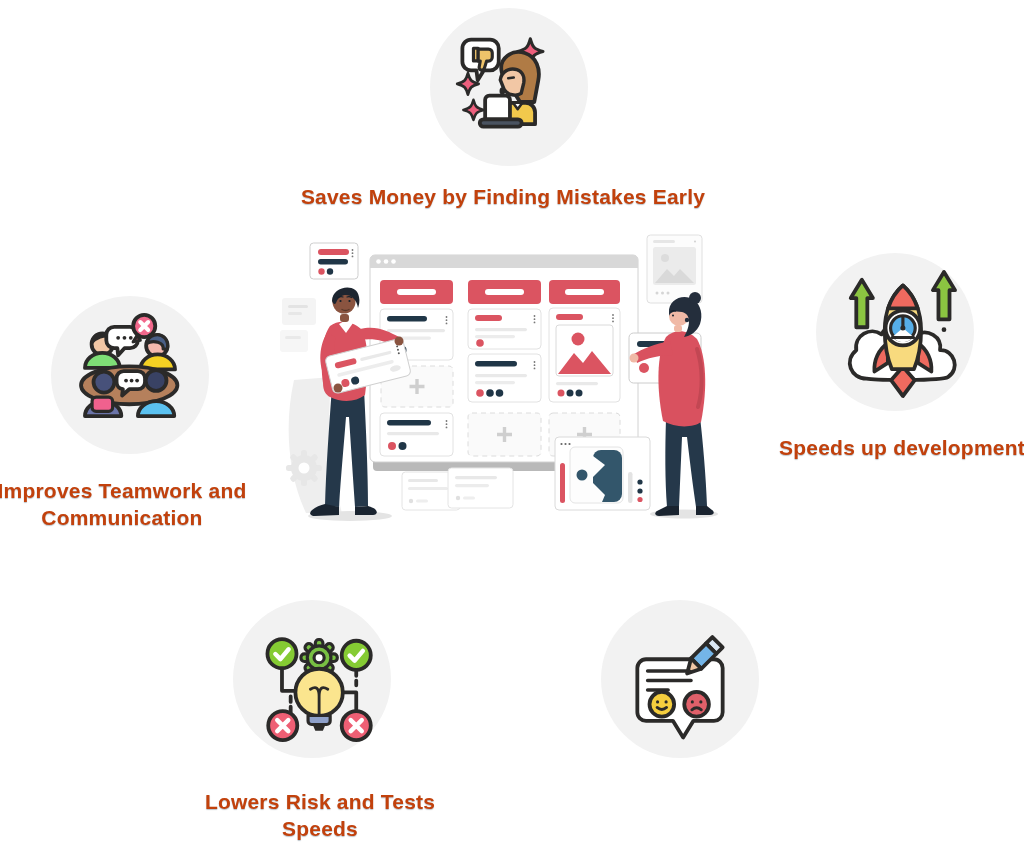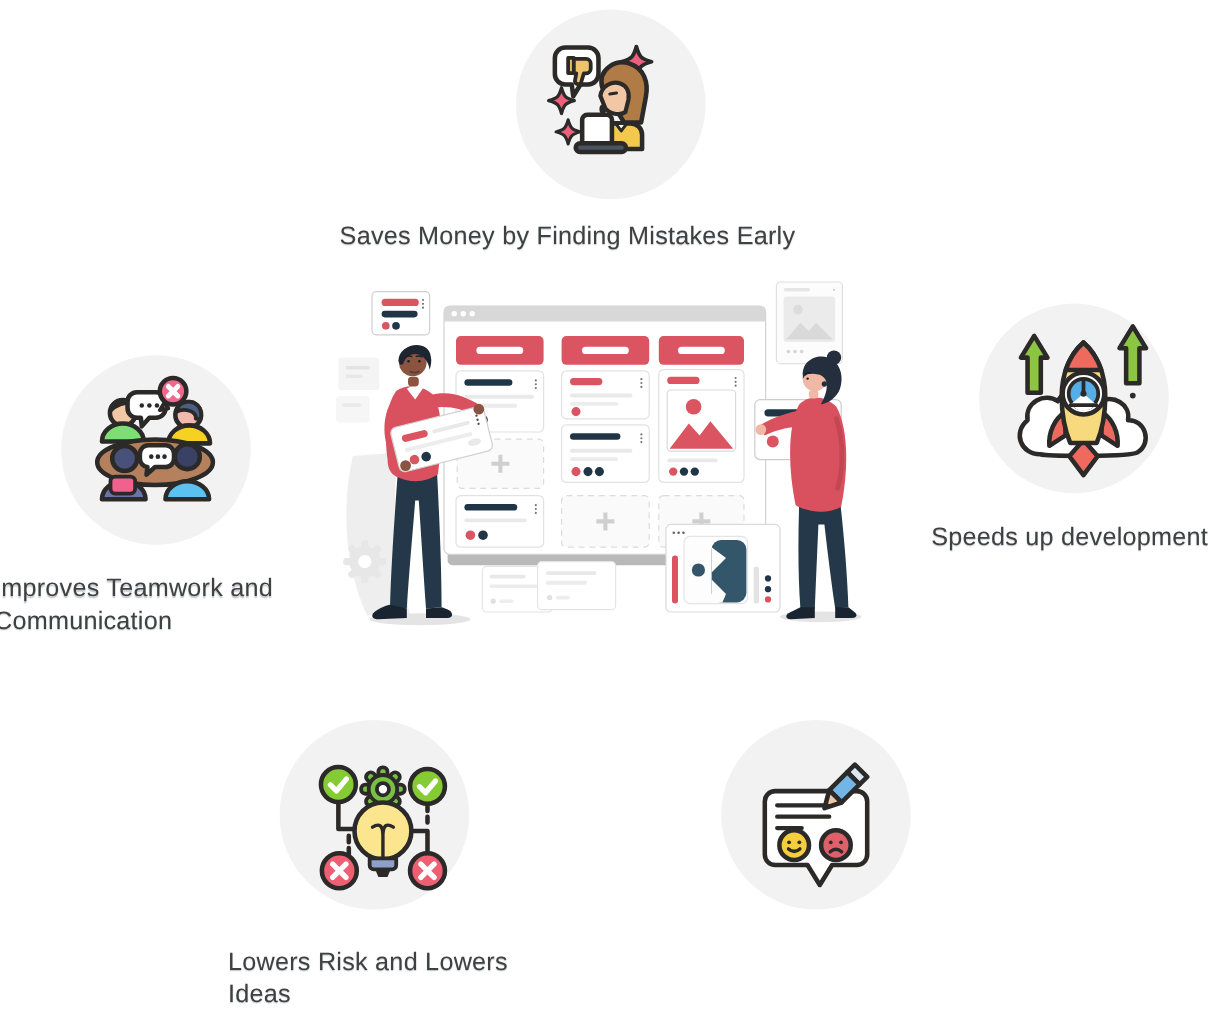--- a/index.html
+++ b/index.html
@@ -1,21 +1,21 @@
 <!DOCTYPE html>
 <html><head>
 <meta charset="utf-8">
 <style>
   html,body{margin:0;padding:0;background:#ffffff;}
   .canvas{position:relative;width:1024px;height:843px;background:#ffffff;overflow:hidden;
           font-family:"Liberation Sans","DejaVu Sans",sans-serif;}
   .circle{position:absolute;width:158px;height:158px;border-radius:50%;background:#f2f2f2;}
   .circle svg{position:absolute;inset:0;width:158px;height:158px;}
-  .benefit-label{position:absolute;font-size:21px;font-weight:400;color:#404040;
-                 line-height:27px;letter-spacing:.2px;
+  .benefit-label{position:absolute;font-size:21px;font-weight:700;color:#c2410c;
+                 text-align:center;line-height:27px;letter-spacing:.2px;
                  text-shadow:0 1px 1px rgba(13,43,69,.28);}
   .illustration{position:absolute;left:280px;top:225px;width:440px;height:300px;}
   .ic{stroke:#2b2a29;stroke-width:2.4;stroke-linecap:round;stroke-linejoin:round;}
 </style>
 </head>
 <body>
 
 <div class="canvas">
 
   <div class="circle" style="left:430px;top:8px;">
@@ -122,21 +122,21 @@
         <path d="M26.8 34.2 l3.2 3.2 5.2 -6.2" stroke="#ffffff" stroke-width="2.8" fill="none"></path>
         <circle cx="78" cy="35" r="9.2" fill="#85cb33"></circle>
         <path d="M73.8 35.2 l3.2 3.2 5.2 -6.2" stroke="#ffffff" stroke-width="2.8" fill="none"></path>
         <circle cx="31.5" cy="79.5" r="9.2" fill="#ee5f74"></circle>
         <path d="M28 76 l7 7 M35 76 l-7 7" stroke="#ffffff" stroke-width="2.8" fill="none"></path>
         <circle cx="78" cy="79.5" r="9.2" fill="#ee5f74"></circle>
         <path d="M74.5 76 l7 7 M81.5 76 l-7 7" stroke="#ffffff" stroke-width="2.8" fill="none"></path>
       </g>
     </svg>
   </div>
-  <div class="benefit-label" style="left:190px;top:788px;width:260px;">Lowers Risk and Lowers Ideas</div>
+  <div class="benefit-label" style="left:190px;top:788px;width:260px;">Lowers Risk and Tests Speeds</div>
 
   <div class="circle" style="left:601px;top:600px;">
     <svg viewBox="0 0 100 100">
       <g class="ic">
         <path d="M28.5 37.5 h43 a5.5 5.5 0 0 1 5.5 5.5 v28 a5.5 5.5 0 0 1 -5.5 5.5 H58.5 l-6.5 10.5 -6.5 -10.5 H28.5 a5.5 5.5 0 0 1 -5.5 -5.5 v-28 a5.5 5.5 0 0 1 5.5 -5.5 z" fill="#ffffff"></path>
         <path d="M29.5 45 h27.5 M29.5 51 h27.5 M29.5 57 h13" stroke-width="2.2" fill="none"></path>
         <circle cx="38.5" cy="66" r="7.8" fill="#f5ce3e"></circle>
         <circle cx="35.8" cy="64.5" r="1" fill="#2b2a29" stroke="none"></circle>
         <circle cx="41.2" cy="64.5" r="1" fill="#2b2a29" stroke="none"></circle>
         <path d="M35.5 68 q3 2.6 6 0" fill="none" stroke-width="1.8"></path>

